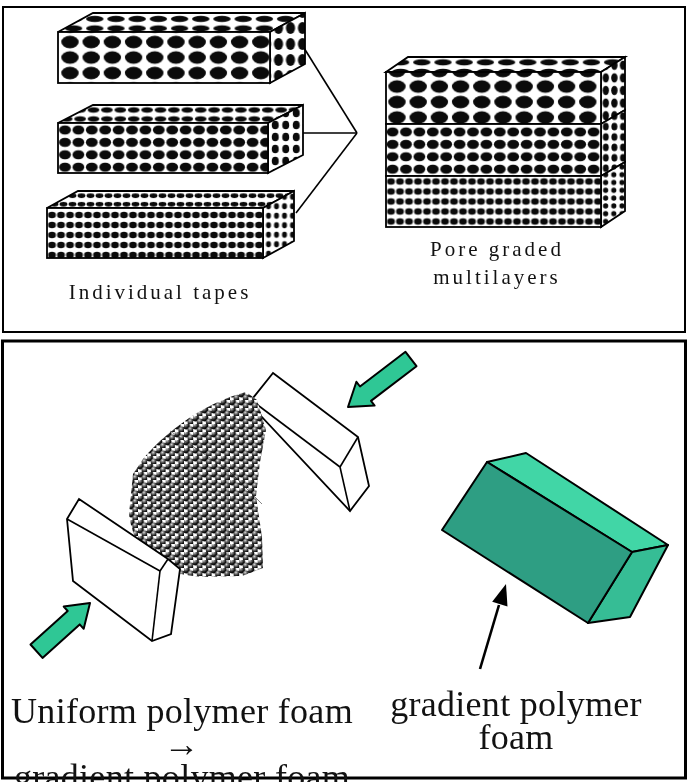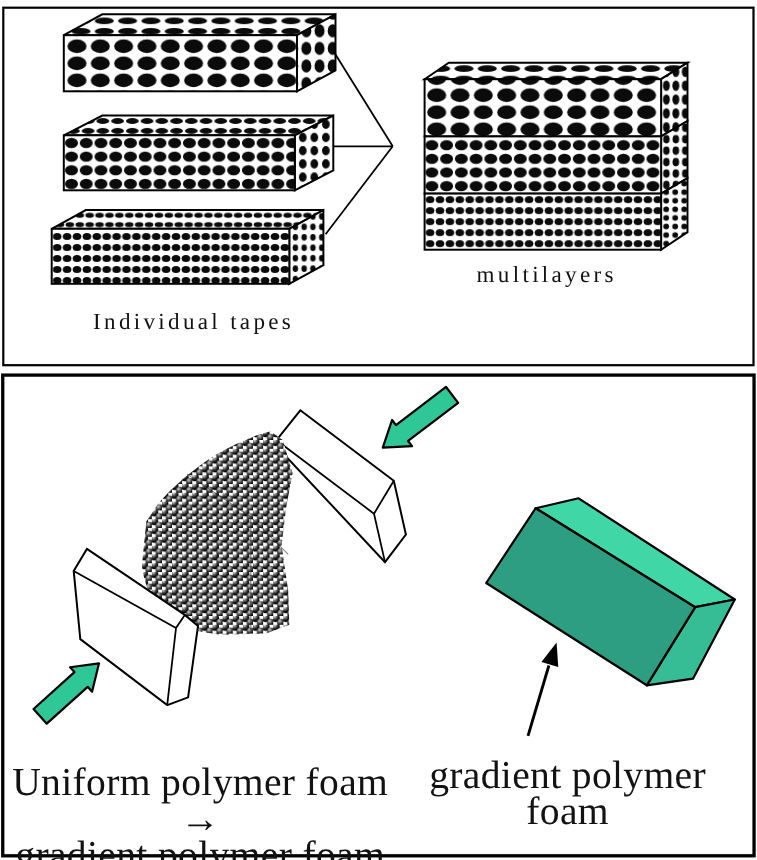--- a/index.html
+++ b/index.html
@@ -171,23 +171,24 @@
     <polygon points="668,545 630,617 588,623 632,552" fill="#36bd95" stroke="#000" stroke-width="2" stroke-linejoin="round"></polygon>
     <polygon points="487,462 632,552 588,623 442,530" fill="#2e9e83" stroke="#000" stroke-width="2" stroke-linejoin="round"></polygon>
   </g>
 
   <g>
     <line x1="480" y1="669" x2="499" y2="605" stroke="#000" stroke-width="2.6"></line>
     <polygon points="506,584 507.5,606.4 492.2,601.8" fill="#000"></polygon>
   </g>
 </svg>
 
-  <div class="cap cap-sm" style="left:51px;top:278px;width:250px">Individual tapes</div>
+  <div class="cap cap-sm" style="left:35px;top:278px;width:250px">Individual tapes</div>
 
   <div class="cap cap-sm" style="left:377px;top:235px;width:240px">
+    <div>Pore graded</div>
     <div>multilayers</div>
   </div>
 
   <div class="cap cap-lg" style="left:8px;top:695px;width:348px">
     <div>Uniform polymer foam →</div>
     <div>gradient polymer foam</div>
   </div>
 
   <div class="cap cap-lg" style="left:350px;top:688px;width:332px">
     <div>gradient polymer foam</div>

